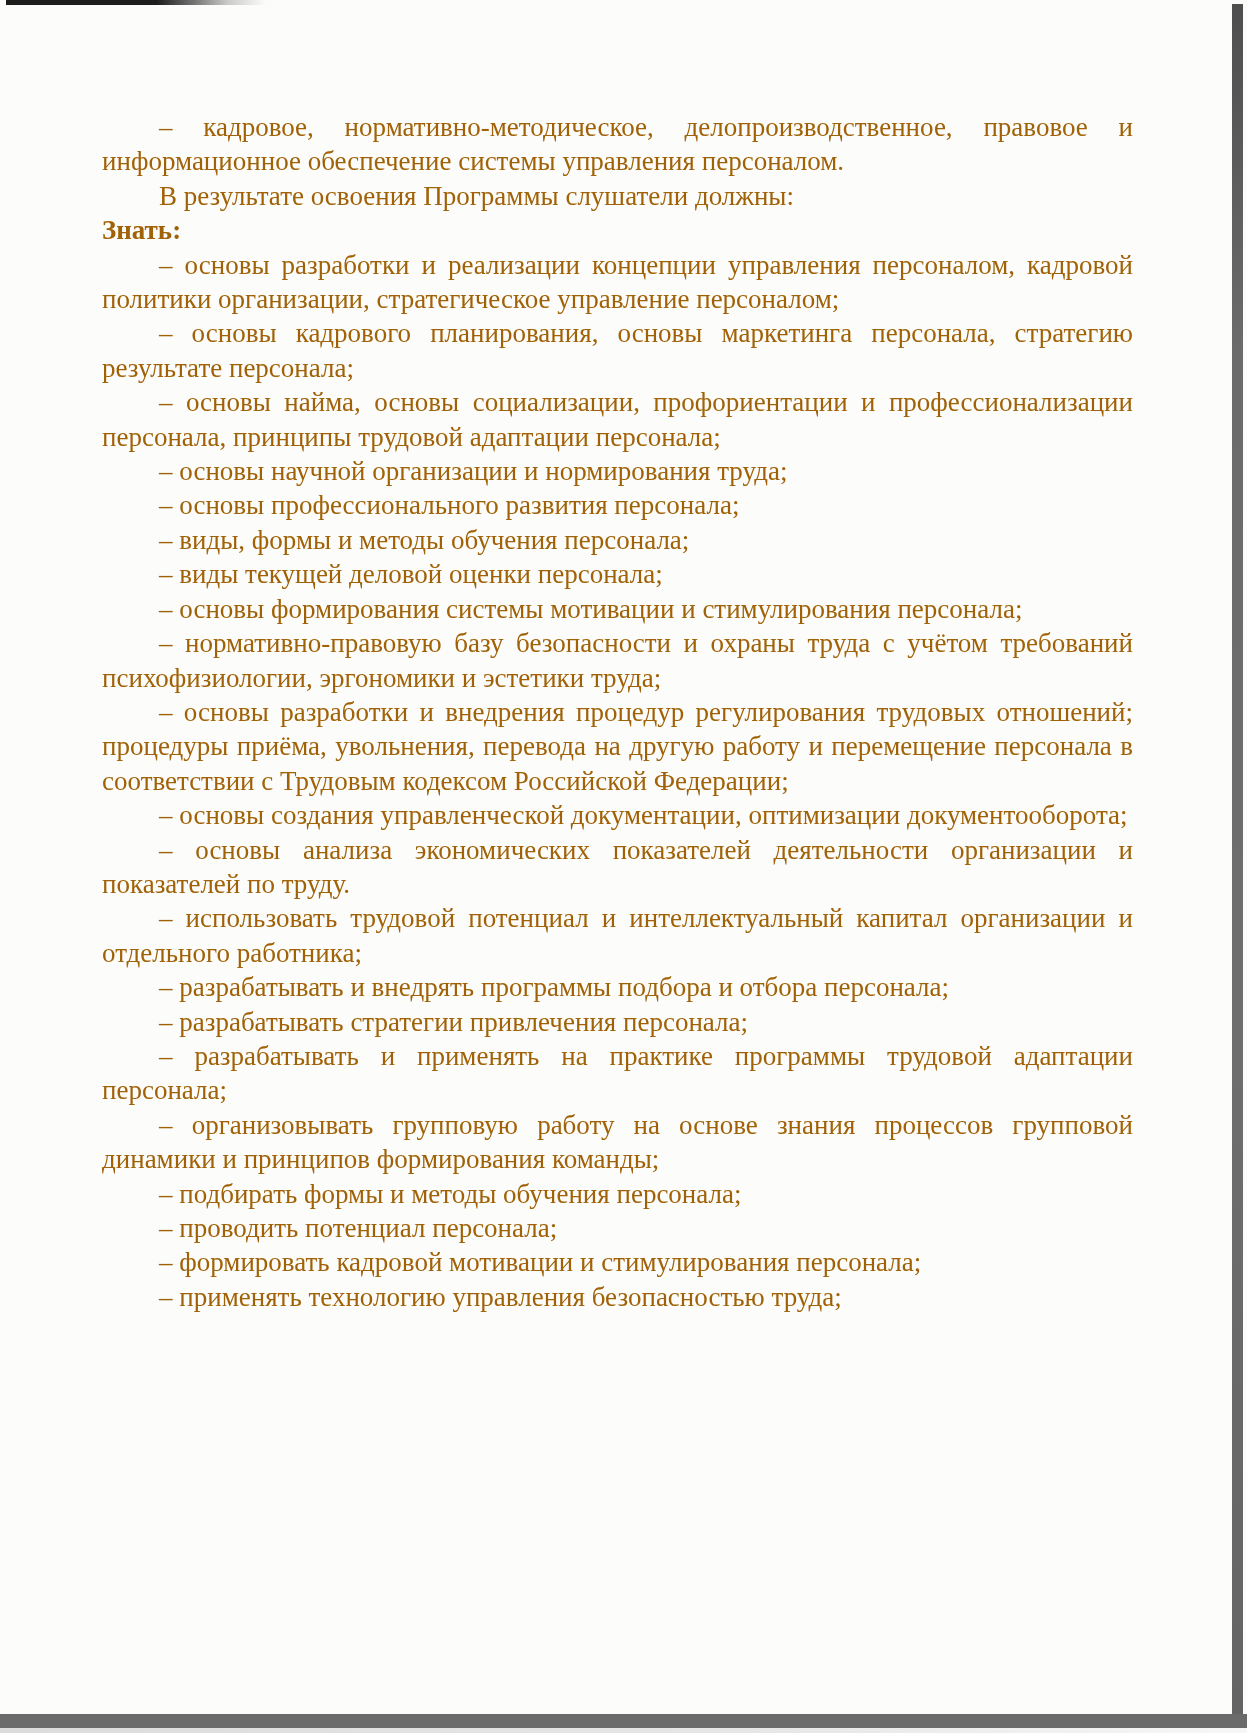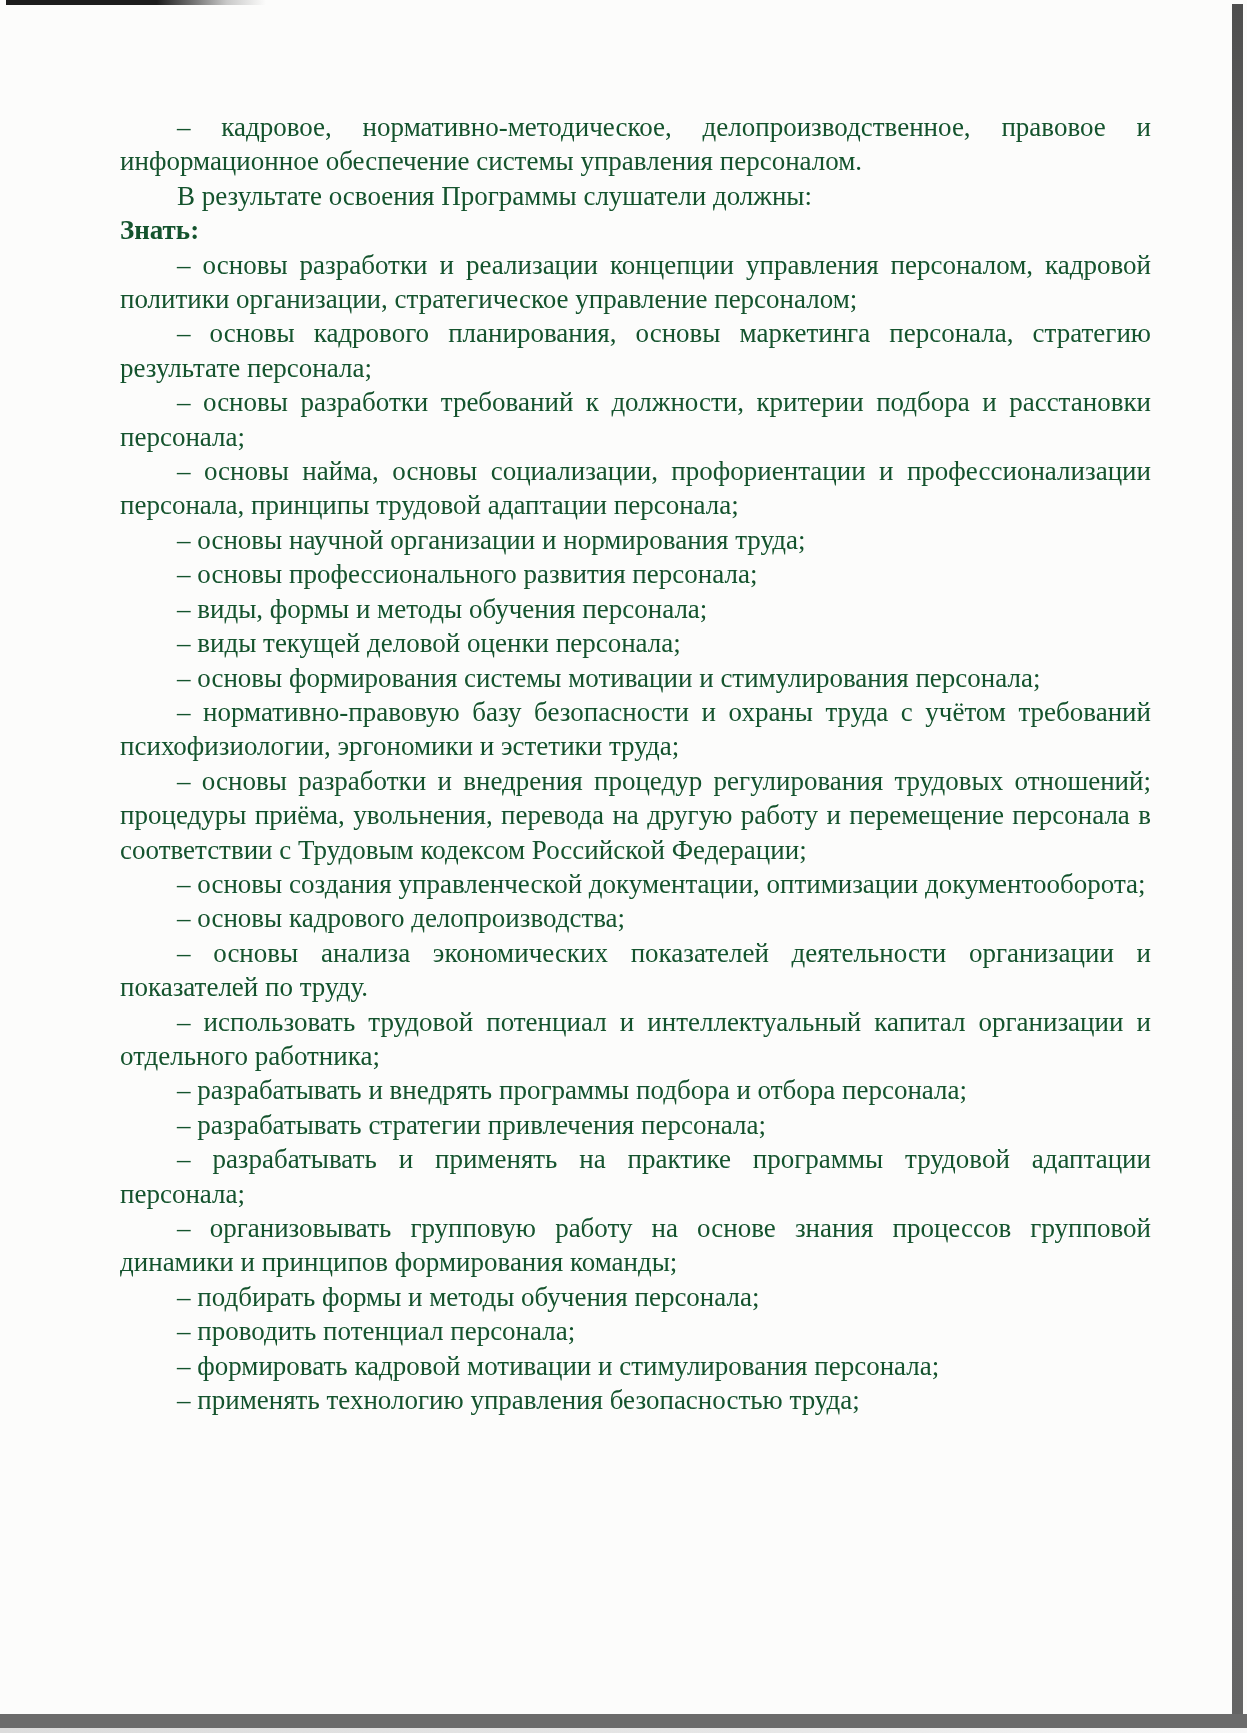--- a/index.html
+++ b/index.html
@@ -53,26 +53,26 @@
     position: absolute;
     left: 0;
     top: 1728px;
     width: 1247px;
     height: 5px;
     background: linear-gradient(to right, #dcdcdc 0%, #e6e6e6 60%, #f7f7f7 100%);
   }
   
   .doc-text {
     position: absolute;
-    left: 120px;
+    left: 102px;
     top: 110px;
     width: 1031px;
     font-size: 27px;
     line-height: 34.4px;
-    color: #14532d;
+    color: #a16207;
     text-align: justify;
   }
   .doc-text p {
     margin: 0;
     padding: 0;
   }
   .doc-text p.list,
   .doc-text p.indent {
     text-indent: 57px;
   }
@@ -87,31 +87,29 @@
 <div class="page">
 
   <div class="top-edge-line"></div>
 
   <div class="doc-text" id="doc-text">
       <p class="list">– кадровое, нормативно-методическое, делопроизводственное, правовое и информационное обеспечение системы управления персоналом.</p>
       <p class="indent">В результате освоения Программы слушатели должны:</p>
       <p class="heading">Знать:</p>
       <p class="list">– основы разработки и реализации концепции управления персоналом, кадровой политики организации, стратегическое управление персоналом;</p>
       <p class="list">– основы кадрового планирования, основы маркетинга персонала, стратегию результате персонала;</p>
-      <p class="list">– основы разработки требований к должности, критерии подбора и расстановки персонала;</p>
       <p class="list">– основы найма, основы социализации, профориентации и профессионализации персонала, принципы трудовой адаптации персонала;</p>
       <p class="list">– основы научной организации и нормирования труда;</p>
       <p class="list">– основы профессионального развития персонала;</p>
       <p class="list">– виды, формы и методы обучения персонала;</p>
       <p class="list">– виды текущей деловой оценки персонала;</p>
       <p class="list">– основы формирования системы мотивации и стимулирования персонала;</p>
       <p class="list">– нормативно-правовую базу безопасности и охраны труда с учётом требований психофизиологии, эргономики и эстетики труда;</p>
       <p class="list">– основы разработки и внедрения процедур регулирования трудовых отношений; процедуры приёма, увольнения, перевода на другую работу и перемещение персонала в соответствии с Трудовым кодексом Российской Федерации;</p>
       <p class="list">– основы создания управленческой документации, оптимизации документооборота;</p>
-      <p class="list">– основы кадрового делопроизводства;</p>
       <p class="list">– основы анализа экономических показателей деятельности организации и показателей по труду.</p>
       <p class="list">– использовать трудовой потенциал и интеллектуальный капитал организации и отдельного работника;</p>
       <p class="list">– разрабатывать и внедрять программы подбора и отбора персонала;</p>
       <p class="list">– разрабатывать стратегии привлечения персонала;</p>
       <p class="list">– разрабатывать и применять на практике программы трудовой адаптации персонала;</p>
       <p class="list">– организовывать групповую работу на основе знания процессов групповой динамики и принципов формирования команды;</p>
       <p class="list">– подбирать формы и методы обучения персонала;</p>
       <p class="list">– проводить потенциал персонала;</p>
       <p class="list">– формировать кадровой мотивации и стимулирования персонала;</p>
       <p class="list">– применять технологию управления безопасностью труда;</p>

